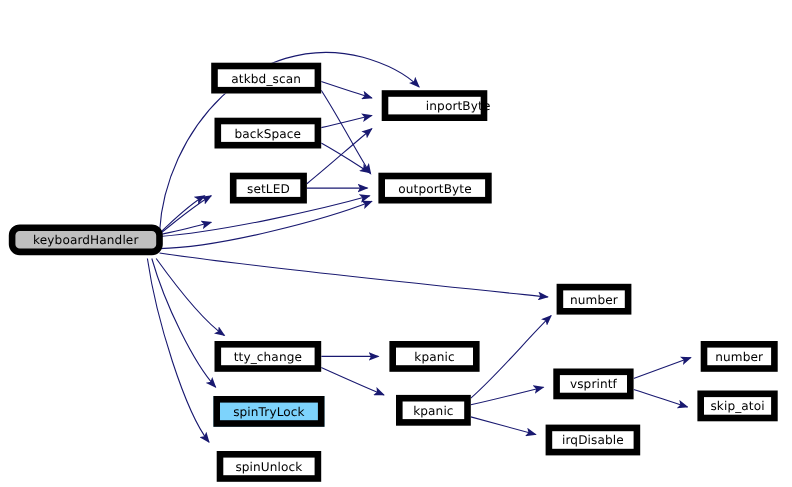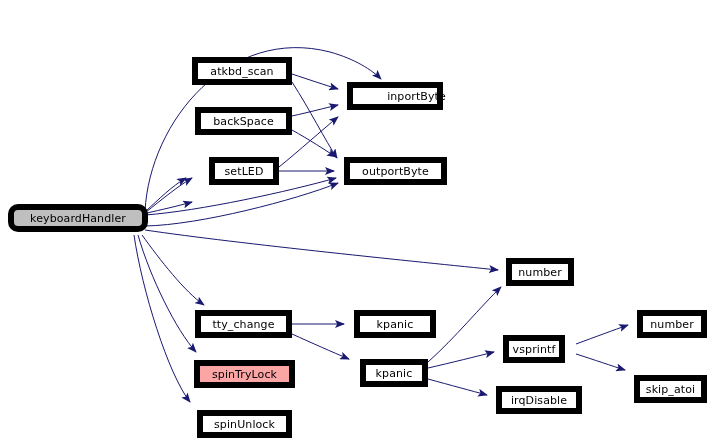--- a/index.html
+++ b/index.html
@@ -109,30 +109,30 @@
       </div>
       <div class="graph-node" style="left: 195px; top: 310px; width: 97px; height: 28px; border-color: rgb(0, 0, 0); background: rgb(255, 255, 255); color: rgb(0, 0, 0);">
         <span class="node-label">tty_change</span>
       </div>
       <div class="graph-node" style="left: 354px; top: 310px; width: 82px; height: 28px; border-color: rgb(0, 0, 0); background: rgb(255, 255, 255); color: rgb(0, 0, 0);">
         <span class="node-label">kpanic</span>
       </div>
       <div class="graph-node" style="left: 637px; top: 310px; width: 70px; height: 28px; border-color: rgb(0, 0, 0); background: rgb(255, 255, 255); color: rgb(0, 0, 0);">
         <span class="node-label">number</span>
       </div>
-      <div class="graph-node" style="left: 503px; top: 335px; width: 62px; height: 28px; border-color: rgb(0, 0, 0); background: rgb(255, 255, 255); color: rgb(0, 0, 0);">
+      <div class="graph-node" style="left: 503px; top: 335px; width: 73px; height: 28px; border-color: rgb(0, 0, 0); background: rgb(255, 255, 255); color: rgb(0, 0, 0);">
         <span class="node-label">vsprintf</span>
       </div>
-      <div class="graph-node" style="left: 194px; top: 360px; width: 101px; height: 28px; border-color: rgb(0, 0, 0); background: #fca5a5; color: rgb(0, 0, 0);">
+      <div class="graph-node" style="left: 194px; top: 360px; width: 101px; height: 28px; border-color: rgb(0, 0, 0); background: #7dd3fc; color: rgb(0, 0, 0);">
         <span class="node-label">spinTryLock</span>
       </div>
       <div class="graph-node" style="left: 360px; top: 359px; width: 68px; height: 28px; border-color: rgb(0, 0, 0); background: rgb(255, 255, 255); color: rgb(0, 0, 0);">
         <span class="node-label">kpanic</span>
       </div>
-      <div class="graph-node" style="left: 634px; top: 375px; width: 73px; height: 28px; border-color: rgb(0, 0, 0); background: rgb(255, 255, 255); color: rgb(0, 0, 0);">
+      <div class="graph-node" style="left: 634px; top: 355px; width: 73px; height: 28px; border-color: rgb(0, 0, 0); background: rgb(255, 255, 255); color: rgb(0, 0, 0);">
         <span class="node-label">skip_atoi</span>
       </div>
       <div class="graph-node" style="left: 496px; top: 386px; width: 86px; height: 28px; border-color: rgb(0, 0, 0); background: rgb(255, 255, 255); color: rgb(0, 0, 0);">
         <span class="node-label">irqDisable</span>
       </div>
       <div class="graph-node" style="left: 197px; top: 410px; width: 95px; height: 28px; border-color: rgb(0, 0, 0); background: rgb(255, 255, 255); color: rgb(0, 0, 0);">
         <span class="node-label">spinUnlock</span>
       </div>
     </div>
 </div>

